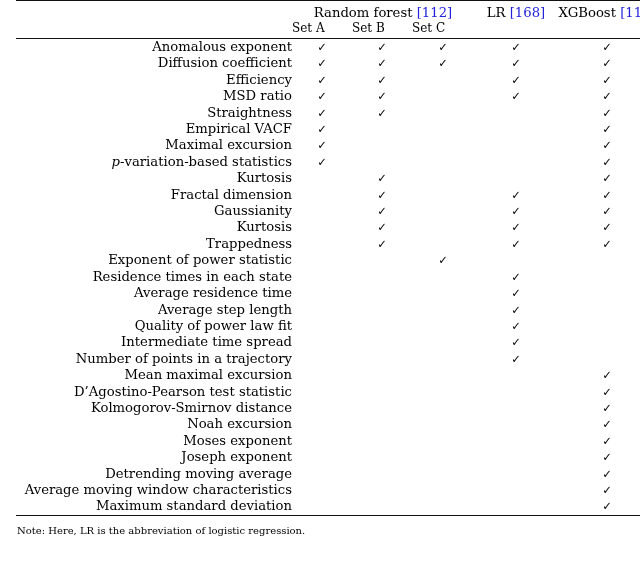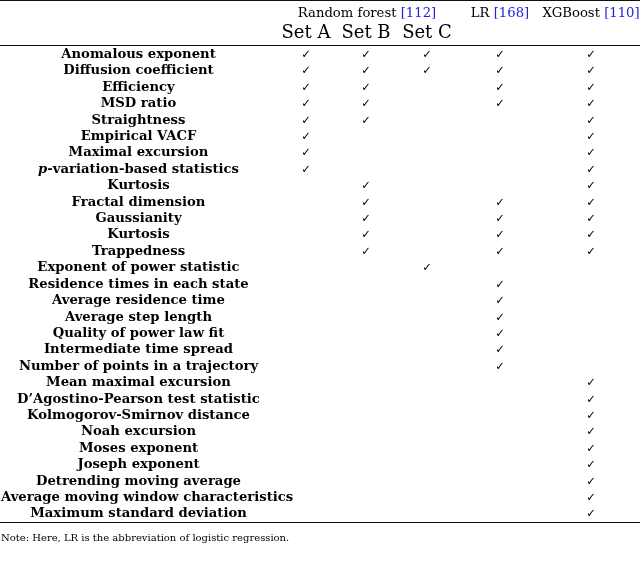--- a/index.html
+++ b/index.html
@@ -12,20 +12,21 @@
     height: 572px;
     font-family: "DejaVu Serif", "Liberation Serif", serif;
     color: #000000;
     overflow: hidden;
   }
   .table-wrap {
     position: relative;
     width: 640px;
     height: 572px;
     box-sizing: border-box;
+    padding-left: 16px;
   }
   table.feat {
     border-collapse: collapse;
     width: 640px;
     table-layout: fixed;
     font-size: 13.2px;
   }
   col.c-label { width: 276px; }
   col.c-a     { width: 60px; }
   col.c-b     { width: 60px; }
@@ -59,38 +60,37 @@
   tr.hdr-group td {
     padding: 4px 0 1px 0;
     text-align: center;
     vertical-align: bottom;
     font-size: 13.2px;
     white-space: nowrap;
   }
 
   tr.hdr-sub td {
     padding: 0 0 3px 0;
-    text-align: center;
+    text-align: left;
     vertical-align: bottom;
-    font-size: 18px;
+    font-size: 12px;
     white-space: nowrap;
   }
 
   tr.datarow td {
     padding: 0;
     height: 16.4px;
     line-height: 16.4px;
     vertical-align: baseline;
     font-size: 13.2px;
     white-space: nowrap;
   }
   tr.datarow td.lbl {
-    text-align: center;
+    text-align: right;
     padding-left: 1px;
-    font-weight: bold;
   }
   tr.datarow td.mark {
     text-align: center;
     font-family: "DejaVu Sans", "Liberation Sans", sans-serif;
     font-size: 11.4px;
   }
   tr.datarow td.mark.empty { color: transparent; }
 
   .cite { color: #2222dd; }
   .ital { font-style: italic; }

